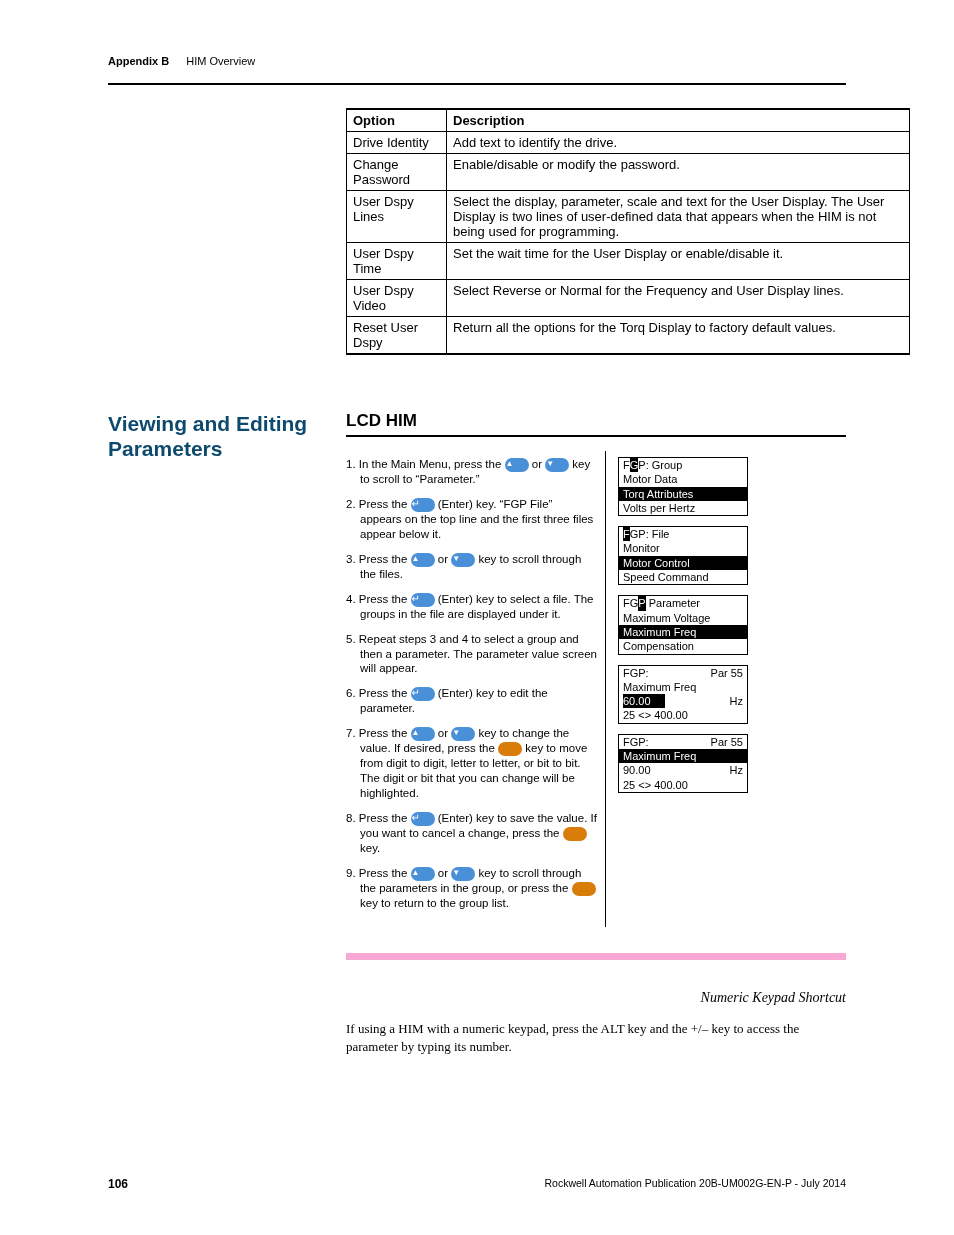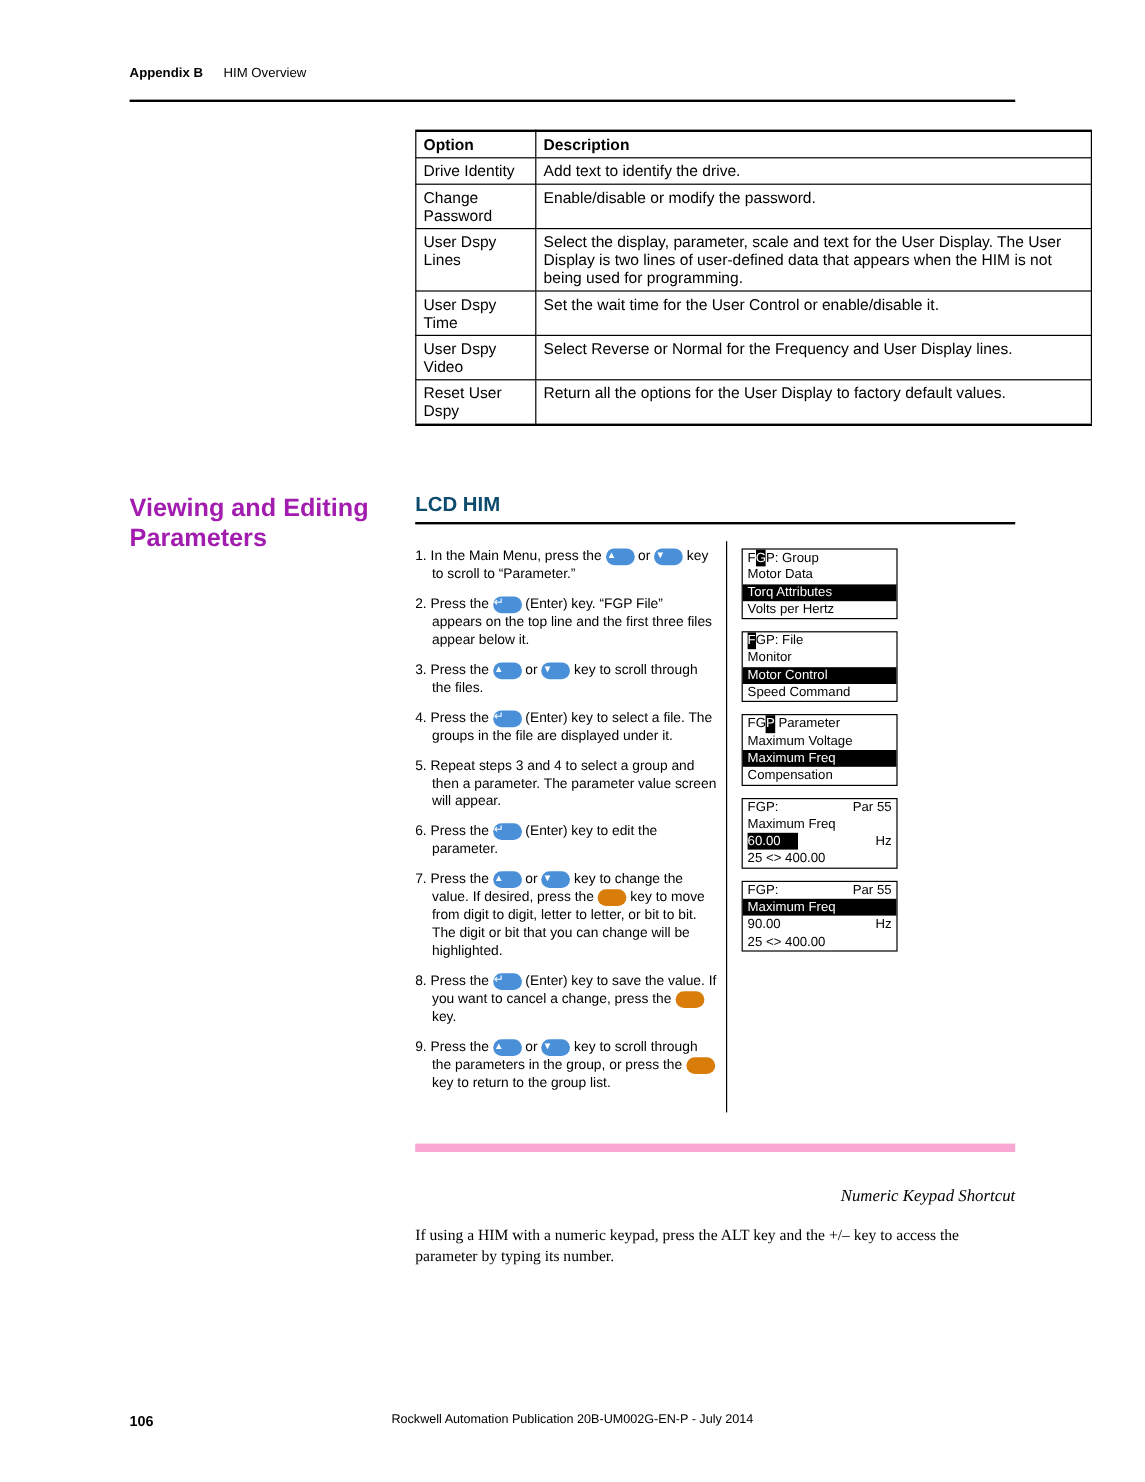--- a/index.html
+++ b/index.html
@@ -45,31 +45,31 @@
   table.options { border-top: 2px solid #000; border-bottom: 2px solid #000; }
   .col-opt { width: 100px; }
 
   .section {
     margin-top: 56px;
     display: flex;
     gap: 0;
   }
   .side-heading {
     width: 238px;
-    color: #a21caf;
+    color: #0c4a6e;
     font-weight: bold;
     font-size: 21px;
     line-height: 1.2;
     flex-shrink: 0;
   }
   .main {
     flex: 1;
   }
   .sub-heading {
-    color: #0c4a6e;
+    color: #000000;
     font-weight: bold;
     font-size: 17px;
     border-bottom: 2px solid #000;
     padding-bottom: 4px;
     margin-bottom: 14px;
   }
   .two-col {
     display: flex;
     gap: 0;
     border-bottom: 7px solid #f9a8d4;
@@ -133,21 +133,21 @@
     font-size: 13px;
     line-height: 1.4;
   }
 
   .footer {
     position: absolute;
     bottom: 46px;
     left: 108px;
     right: 108px;
     font-size: 10.5px;
-    text-align: center;
+    text-align: right;
   }
   .footer .pageno {
     position: absolute;
     left: 0;
     font-weight: bold;
     font-size: 12px;
   }
 </style>
 </head>
 <body>
@@ -172,29 +172,29 @@
     <tr>
           <td>Change Password</td>
           <td>Enable/disable or modify the password.</td>
         </tr>
     <tr>
           <td>User Dspy Lines</td>
           <td>Select the display, parameter, scale and text for the User Display. The User Display is two lines of user-defined data that appears when the HIM is not being used for programming.</td>
         </tr>
     <tr>
           <td>User Dspy Time</td>
-          <td>Set the wait time for the User Control or enable/disable it.</td>
+          <td>Set the wait time for the User Display or enable/disable it.</td>
         </tr>
     <tr>
           <td>User Dspy Video</td>
           <td>Select Reverse or Normal for the Frequency and User Display lines.</td>
         </tr>
     <tr>
           <td>Reset User Dspy</td>
-          <td>Return all the options for the User Display to factory default values.</td>
+          <td>Return all the options for the Torq Display to factory default values.</td>
         </tr>
   </tbody>
     </table>
 
   <div class="section">
     <div class="side-heading">Viewing and Editing Parameters</div>
     <div class="main">
       <div class="sub-heading">LCD HIM</div>
 
       <div class="two-col">

